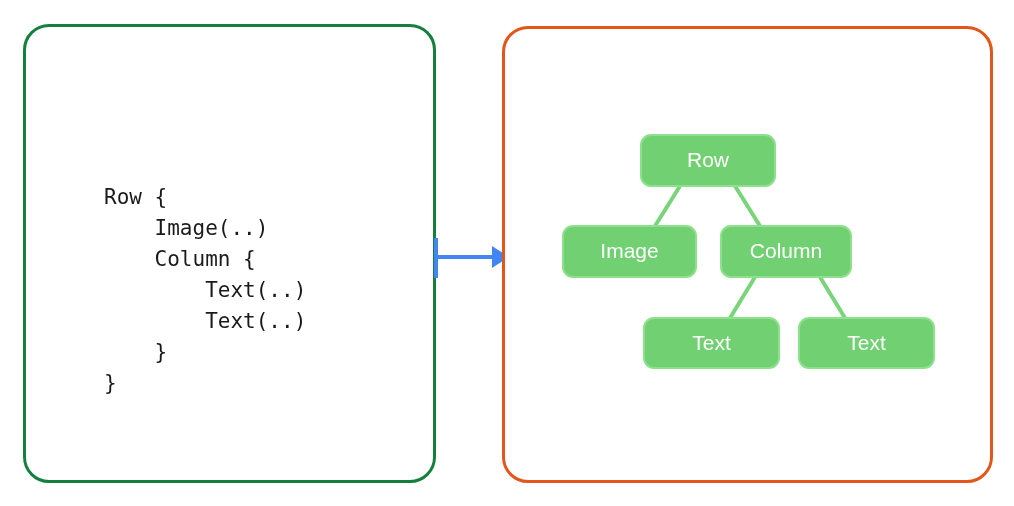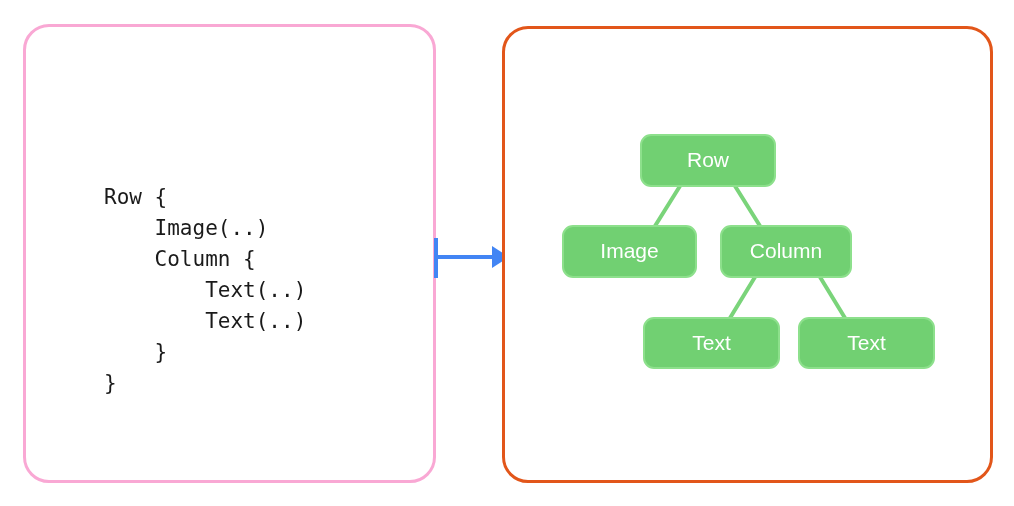--- a/index.html
+++ b/index.html
@@ -27,21 +27,21 @@
   .panel {
     position: absolute;
     background: #ffffff;
     box-sizing: border-box;
   }
   #code-panel {
     left: 23px;
     top: 24px;
     width: 413px;
     height: 459px;
-    border: 3px solid #f9a8d4;
+    border: 3px solid #15803d;
     border-radius: 26px;
   }
   #tree-panel {
     left: 502px;
     top: 26px;
     width: 491px;
     height: 457px;
     border: 3px solid #e2561a;
     border-radius: 26px;
   }

